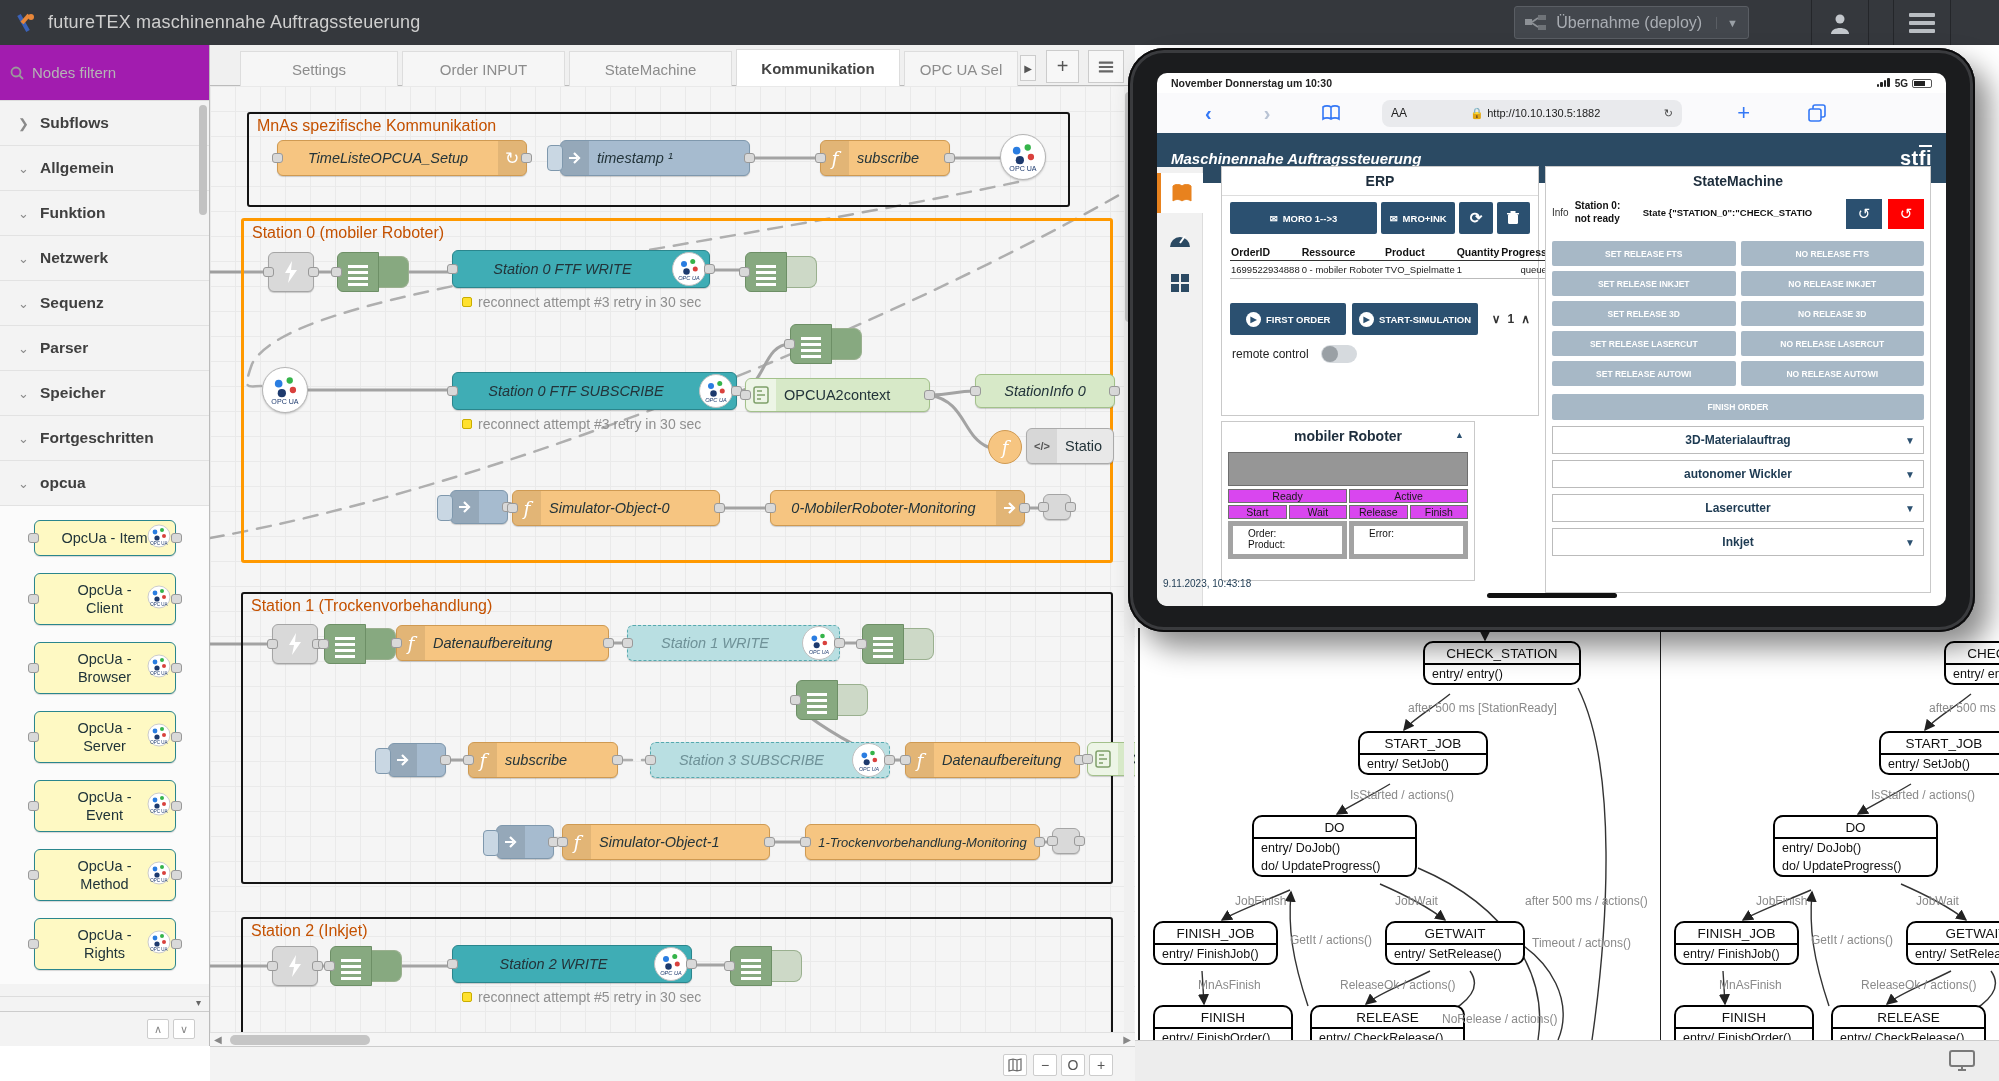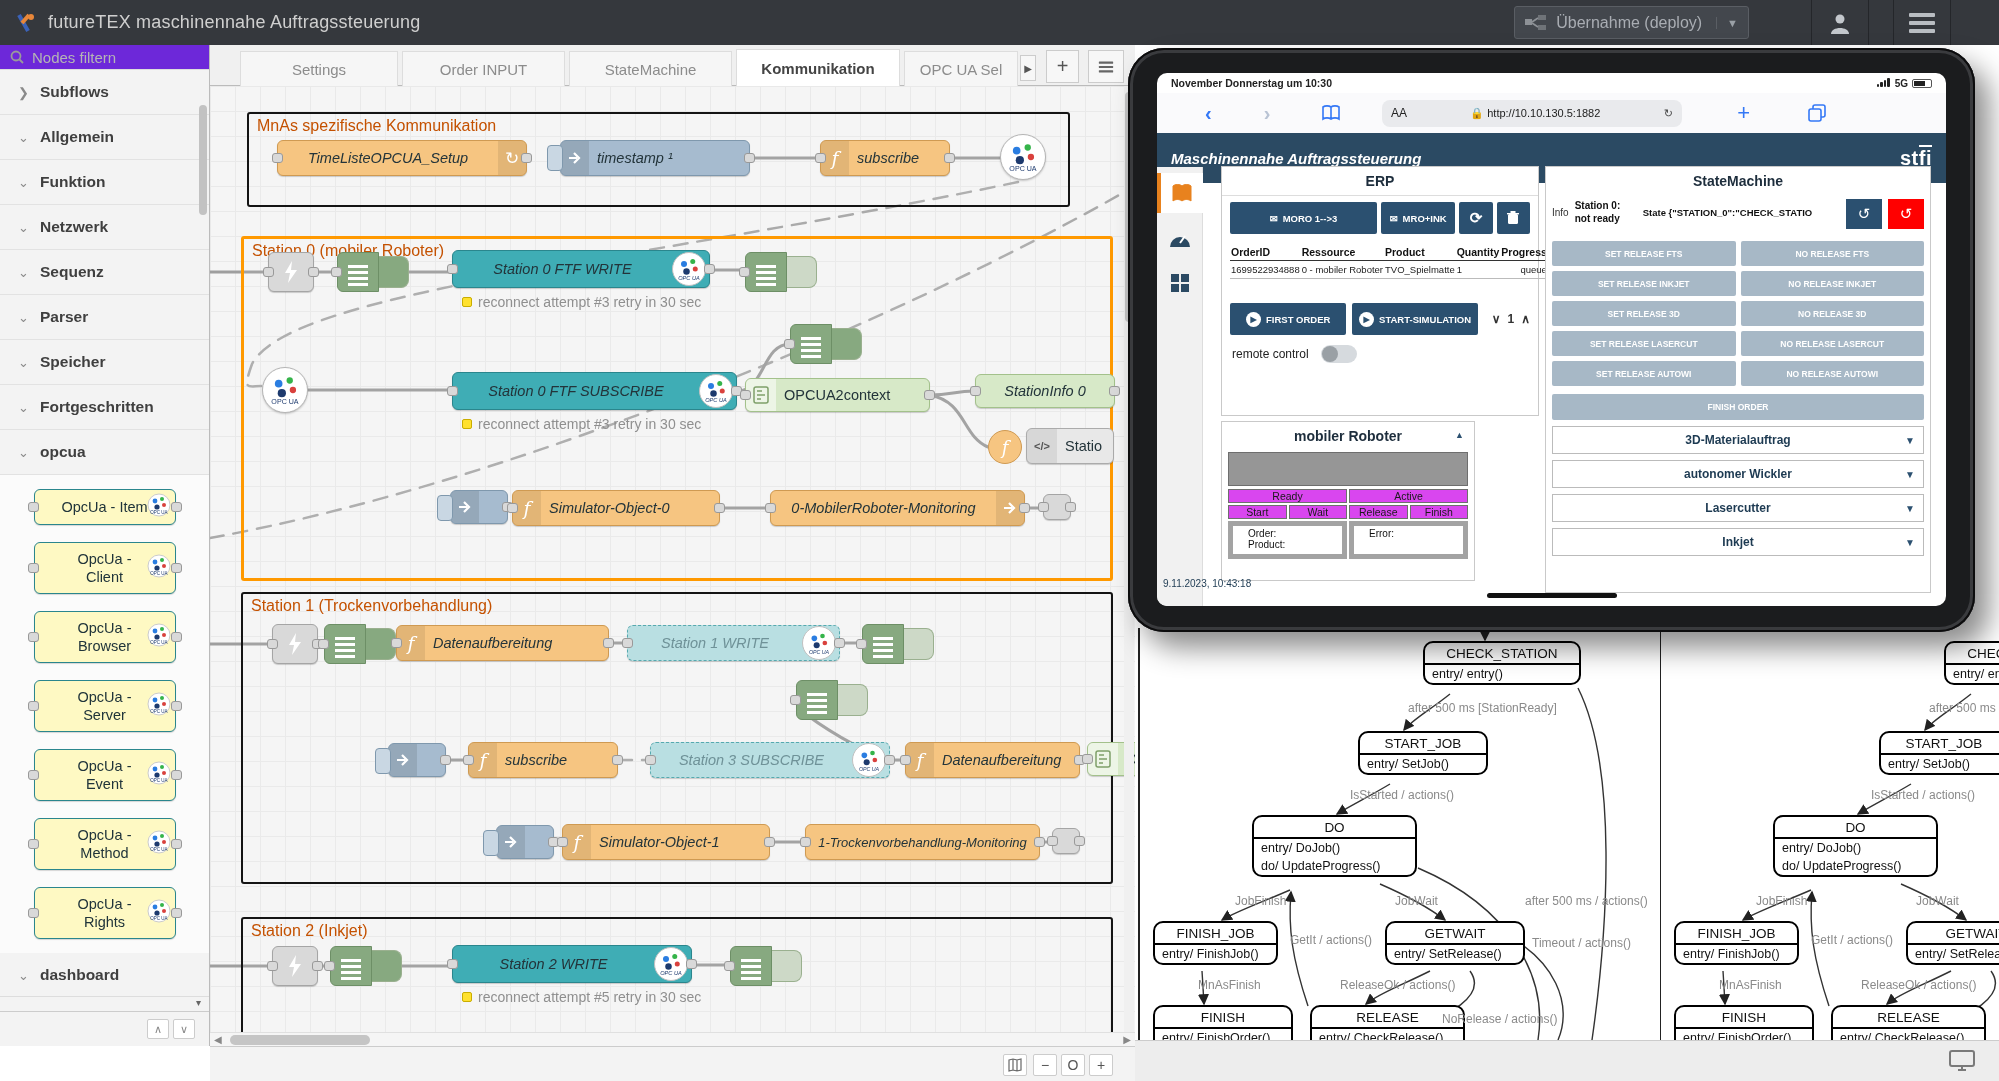--- a/index.html
+++ b/index.html
@@ -12,21 +12,21 @@
   #hdr .title { color:#cfcfcf; font-size:18px; margin-left:10px; letter-spacing:.2px; }
   #deploy { position:absolute; right:250px; top:6px; height:33px; background:#43474d; border:1px solid #5a5e64; border-radius:3px; display:flex; align-items:center; padding:0 10px; color:#a9adb3; font-size:16px; }
   #deploy .dicon { margin-right:9px; }
   #deploy .caret { margin-left:14px; border-left:1px solid #5a5e64; padding-left:10px; font-size:11px; color:#9aa0a6;}
   .hbtn { position:absolute; top:0; height:45px; width:58px; display:flex; align-items:center; justify-content:center; border-left:1px solid #24262a; border-right:1px solid #24262a; }
   #userbtn { right:130px; } #menubtn { right:48px; }
   .bars i { display:block; width:26px; height:4px; background:#b9bdc2; border-radius:1px; margin:4px 0; }
 
   
   #palette { position:absolute; left:0; top:45px; width:210px; height:1001px; background:#f7f7f7; border-right:1px solid #bbb; z-index:5; }
-  #psearch { height:25px; background:#6d28d9; border-bottom:1px solid #ddd; display:flex; align-items:center; padding:0 10px; color:#b5b5b5; font-size:15px; }
+  #psearch { height:56px; background:#a21caf; border-bottom:1px solid #ddd; display:flex; align-items:center; padding:0 10px; color:#b5b5b5; font-size:15px; }
   #psearch svg { margin-right:8px; }
   .pcat { height:45px; border-bottom:1px solid #e2e2e2; background:#f3f3f3; display:flex; align-items:center; padding-left:18px; }
   .pcat .chev { color:#8a8a8a; width:22px; font-size:13px; }
   .pcat .clabel { font-weight:bold; color:#3f3f3f; font-size:15.5px; }
   #pnodes { background:#fbfbfb; padding:14px 0 10px 0; }
   .pnode { position:relative; width:142px; margin:0 auto 17px auto; background:#fef9c3; border:1px solid #2a868d; border-radius:6px; color:#20343a; display:flex; align-items:center; justify-content:center; box-shadow:0 1px 1px rgba(0,0,0,.15); }
   .pnode .plabel { width:92px; text-align:center; font-size:14.5px; line-height:1.25; padding:6px 0; }
   .pnode .opc { position:absolute; right:4px; top:50%; transform:translateY(-50%); }
   .pport { position:absolute; width:11px; height:10px; background:#d9d9d9; border:1px solid #999; border-radius:3px; top:50%; transform:translateY(-50%); }
   .pport.l { left:-7px; } .pport.r { right:-7px; }
@@ -41,21 +41,21 @@
   .tab { position:absolute; top:6px; height:35px; background:#f6f6f6; border:1px solid #ddd; border-bottom:none; color:#8c8c8c; font-size:15px; display:flex; align-items:center; justify-content:center; overflow:hidden; white-space:nowrap; }
   .tab.active { background:#fff; color:#444; font-weight:bold; top:4px; height:37px; }
   .tbtn { position:absolute; border:1px solid #ccc; background:#f7f7f7; color:#555; display:flex; align-items:center; justify-content:center; }
 
   
   #canvas { position:absolute; left:210px; top:86px; width:925px; height:946px; background:#f5f5f5;
     background-image:linear-gradient(#e9e9e9 1px, transparent 1px),linear-gradient(90deg,#e9e9e9 1px, transparent 1px);
     background-size:25px 25px; overflow:hidden; z-index:4; }
   #wires { position:absolute; left:0; top:0; }
   .group { position:absolute; border:2px solid #141414; border-radius:3px; background:rgba(255,255,255,.06); }
-  .group.orange { border:3px solid #ff9900;margin-top:18px; }
+  .group.orange { border:3px solid #ff9900; }
   .glabel { position:absolute; left:8px; top:3px; color:#C45100; font-size:16px; }
   .node { position:absolute; height:36px; border-radius:6px; border:1px solid rgba(0,0,0,.3); display:flex; align-items:center; box-shadow:0 1px 1px rgba(0,0,0,.18); font-style:italic; font-size:14.5px; color:#23343a; }
   .node .lbl { flex:1; padding:0 8px; white-space:nowrap; overflow:hidden; }
   .node .lbl.center { text-align:center; }
   .port { position:absolute; width:11px; height:10px; background:#d9d9d9; border:1px solid #999; border-radius:3px; top:50%; transform:translateY(-50%); }
   .port.l { left:-6px; } .port.r { right:-6px; }
   .teal { background:#3FADB5; border-color:#2a868d; }
   .teal.faded { background:#b9dfe2; border:1px dashed #56a9af; color:#6f9298; }
   .fn { background:#f6c581; border-color:#cf9a52; }
   .fsec { width:28px; height:100%; background:rgba(0,0,0,.08); border-radius:5px 0 0 5px; color:#fff; font-family:"DejaVu Serif",serif; font-style:italic; font-size:19px; display:flex; align-items:center; justify-content:center; }

